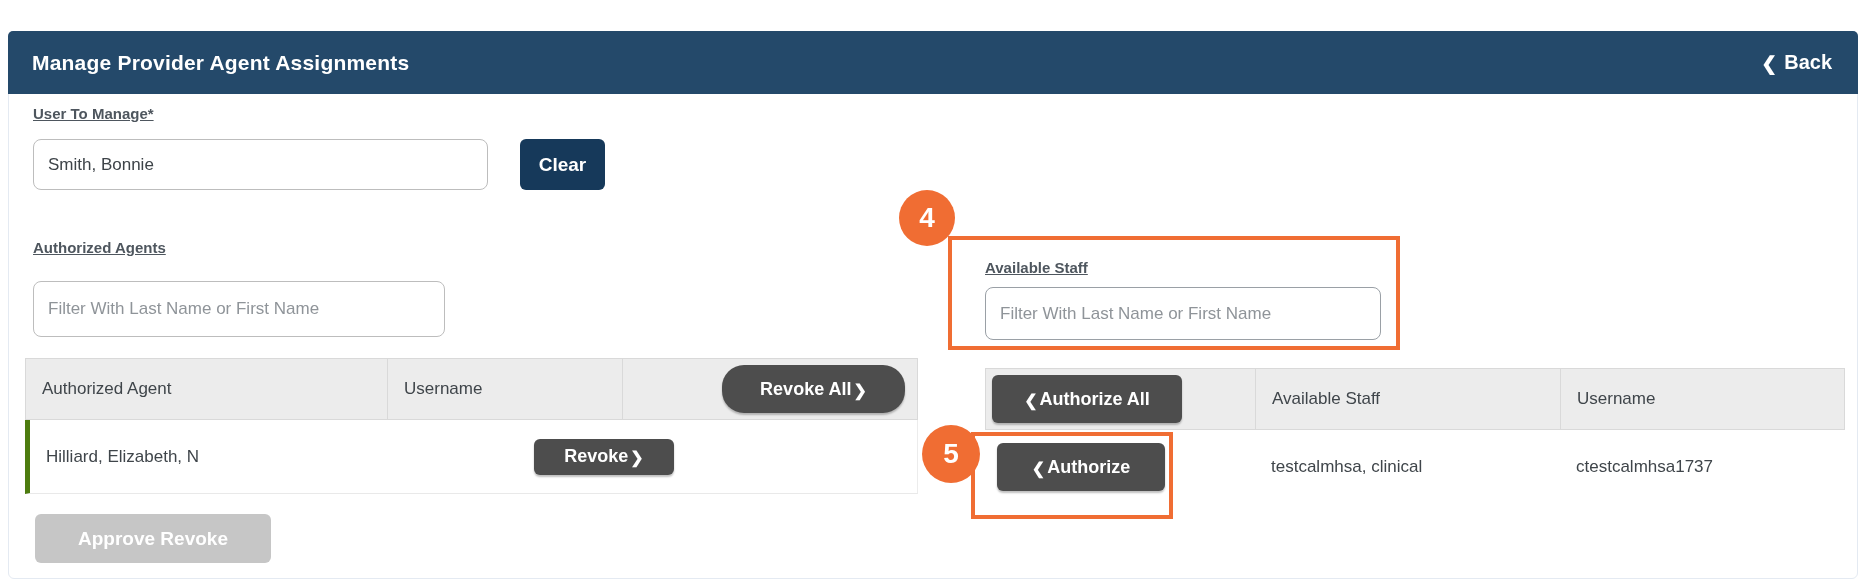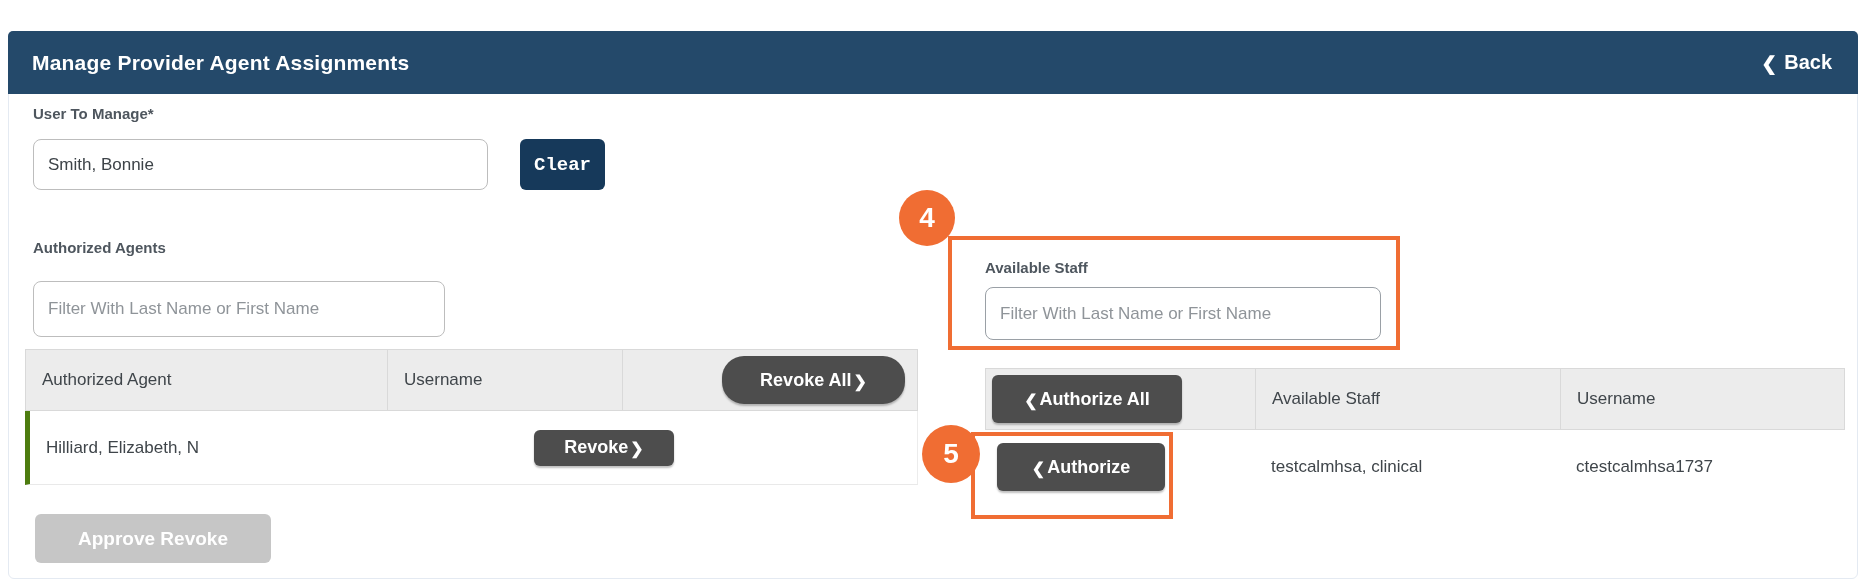--- a/index.html
+++ b/index.html
@@ -63,40 +63,41 @@
   }
   .back-link .chev { font-size: 19px; position: relative; top: 1px; }
 
   
   .abs { position: absolute; z-index: 3; }
 
   .field-label {
     font-size: 15px;
     font-weight: bold;
     color: #4e565e;
+    text-decoration: underline;
   }
 
   .text-input {
     border: 1px solid #bdbdbd;
     border-radius: 8px;
     font-family: "Liberation Sans", sans-serif;
     font-size: 17px;
     color: #3d4348;
     padding: 16px 14px;
     background: #ffffff;
     outline: none;
   }
   .text-input::placeholder { color: #8f9499; opacity: 1; }
 
   .navy-btn {
     background: #16395a;
     color: #ffffff;
     border: none;
     border-radius: 6px;
-    font-family: Liberation Mono, monospace;
+    font-family: Liberation Sans, sans-serif;
     font-size: 19px;
     font-weight: bold;
     cursor: pointer;
   }
 
   .dark-btn {
     background: #4d4d4d;
     color: #ffffff;
     border: none;
     border-radius: 6px;
@@ -205,21 +206,21 @@
   <div class="abs field-label" style="left:33px; top:216px;">Authorized Agents</div>
   <input class="abs text-input" style="left: 33px; top: 258px; width: 412px; height: 56px;" placeholder="Filter With Last Name or First Name">
 
   <div class="hl-rect" style="left:948px; top:213px; width:452px; height:114px;"></div>
   <div class="step-circle" style="left:899px; top:167px; width:56px; height:56px; font-size:28px;">
     <span>4</span>
   </div>
   <div class="abs field-label" style="left:985px; top:236px;">Available Staff</div>
   <input class="abs text-input" style="left: 985px; top: 264px; width: 396px; height: 53px; border-color: rgb(154, 160, 166);" placeholder="Filter With Last Name or First Name">
 
-  <div class="tbl" style="left:25px; top:326px; width:893px;">
+  <div class="tbl" style="left:25px; top:335px; width:893px;">
     <div class="thead">
       <div class="th" style="width:362px;">Authorized Agent</div>
       <div class="th" style="width:235px;">Username</div>
       <div class="th actions" style="width:294px;">
         <button class="dark-btn" style="width:183px; height:48px;border-radius:22px;">
           <span>Revoke All</span>
           <span class="chev">❯</span>
         </button>
       </div>
     </div>

